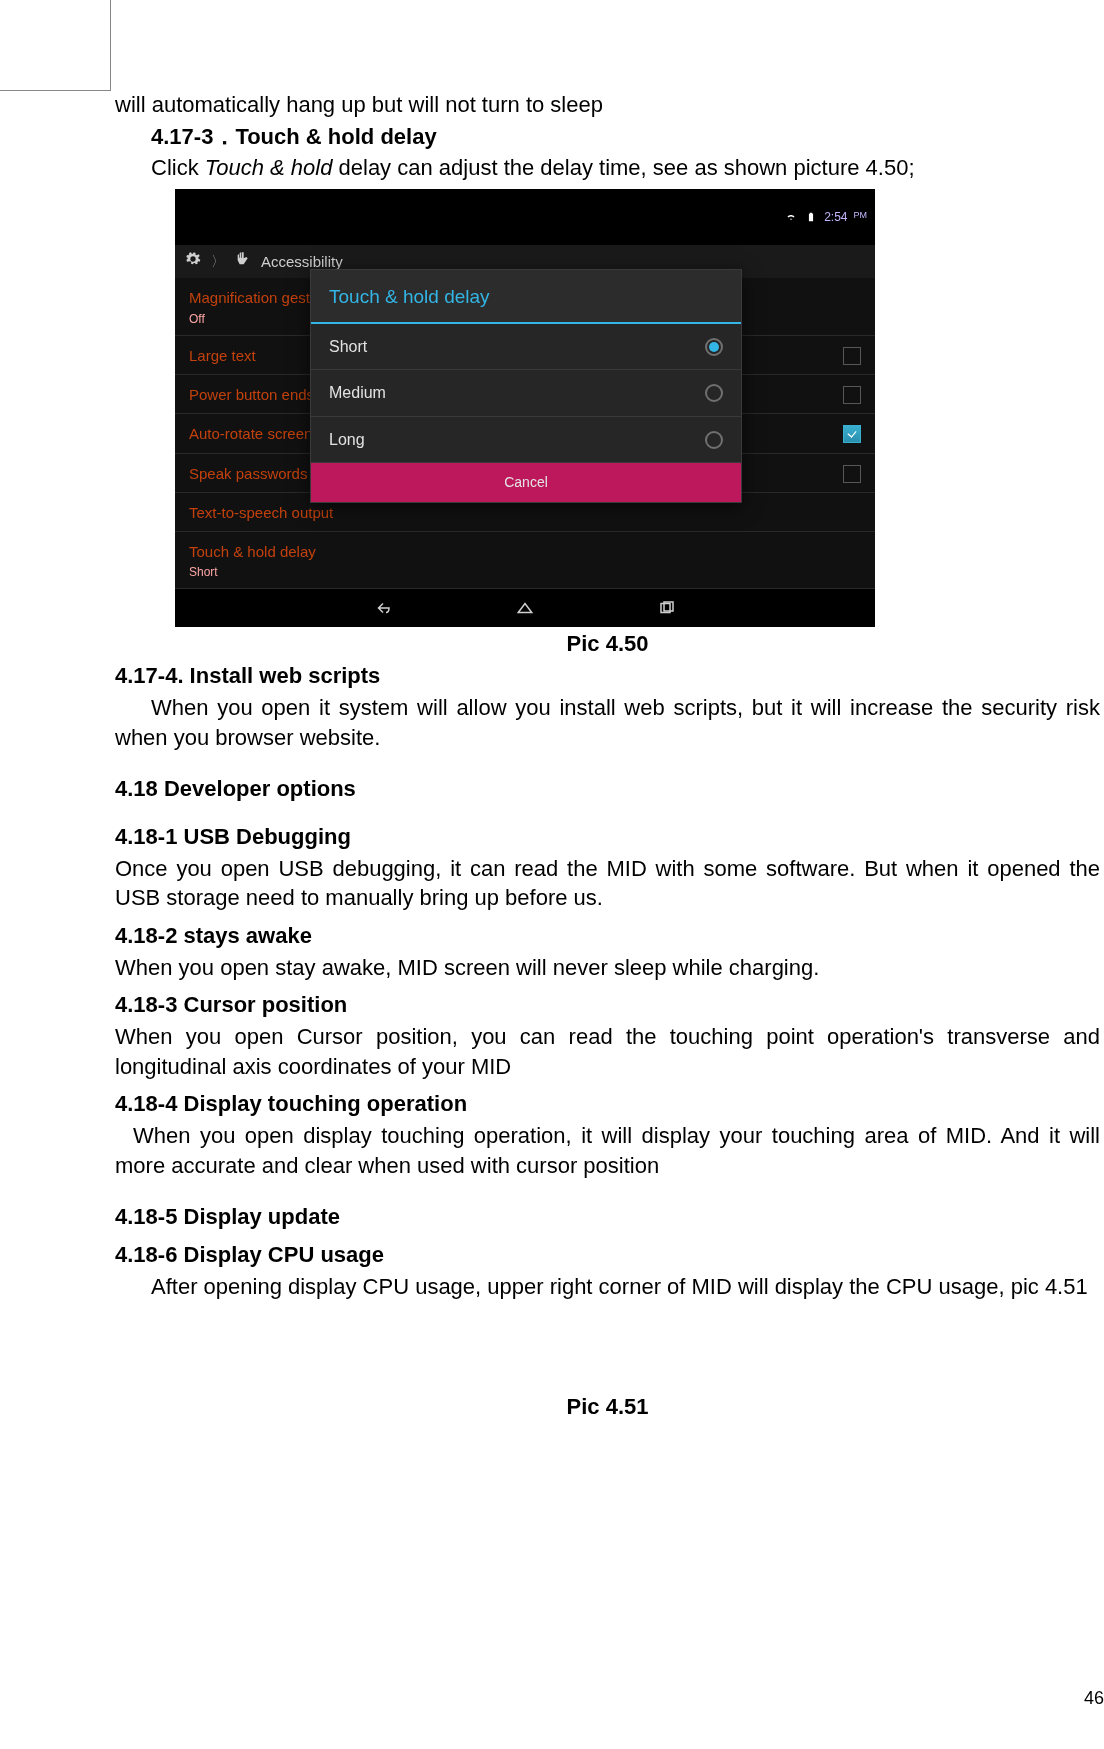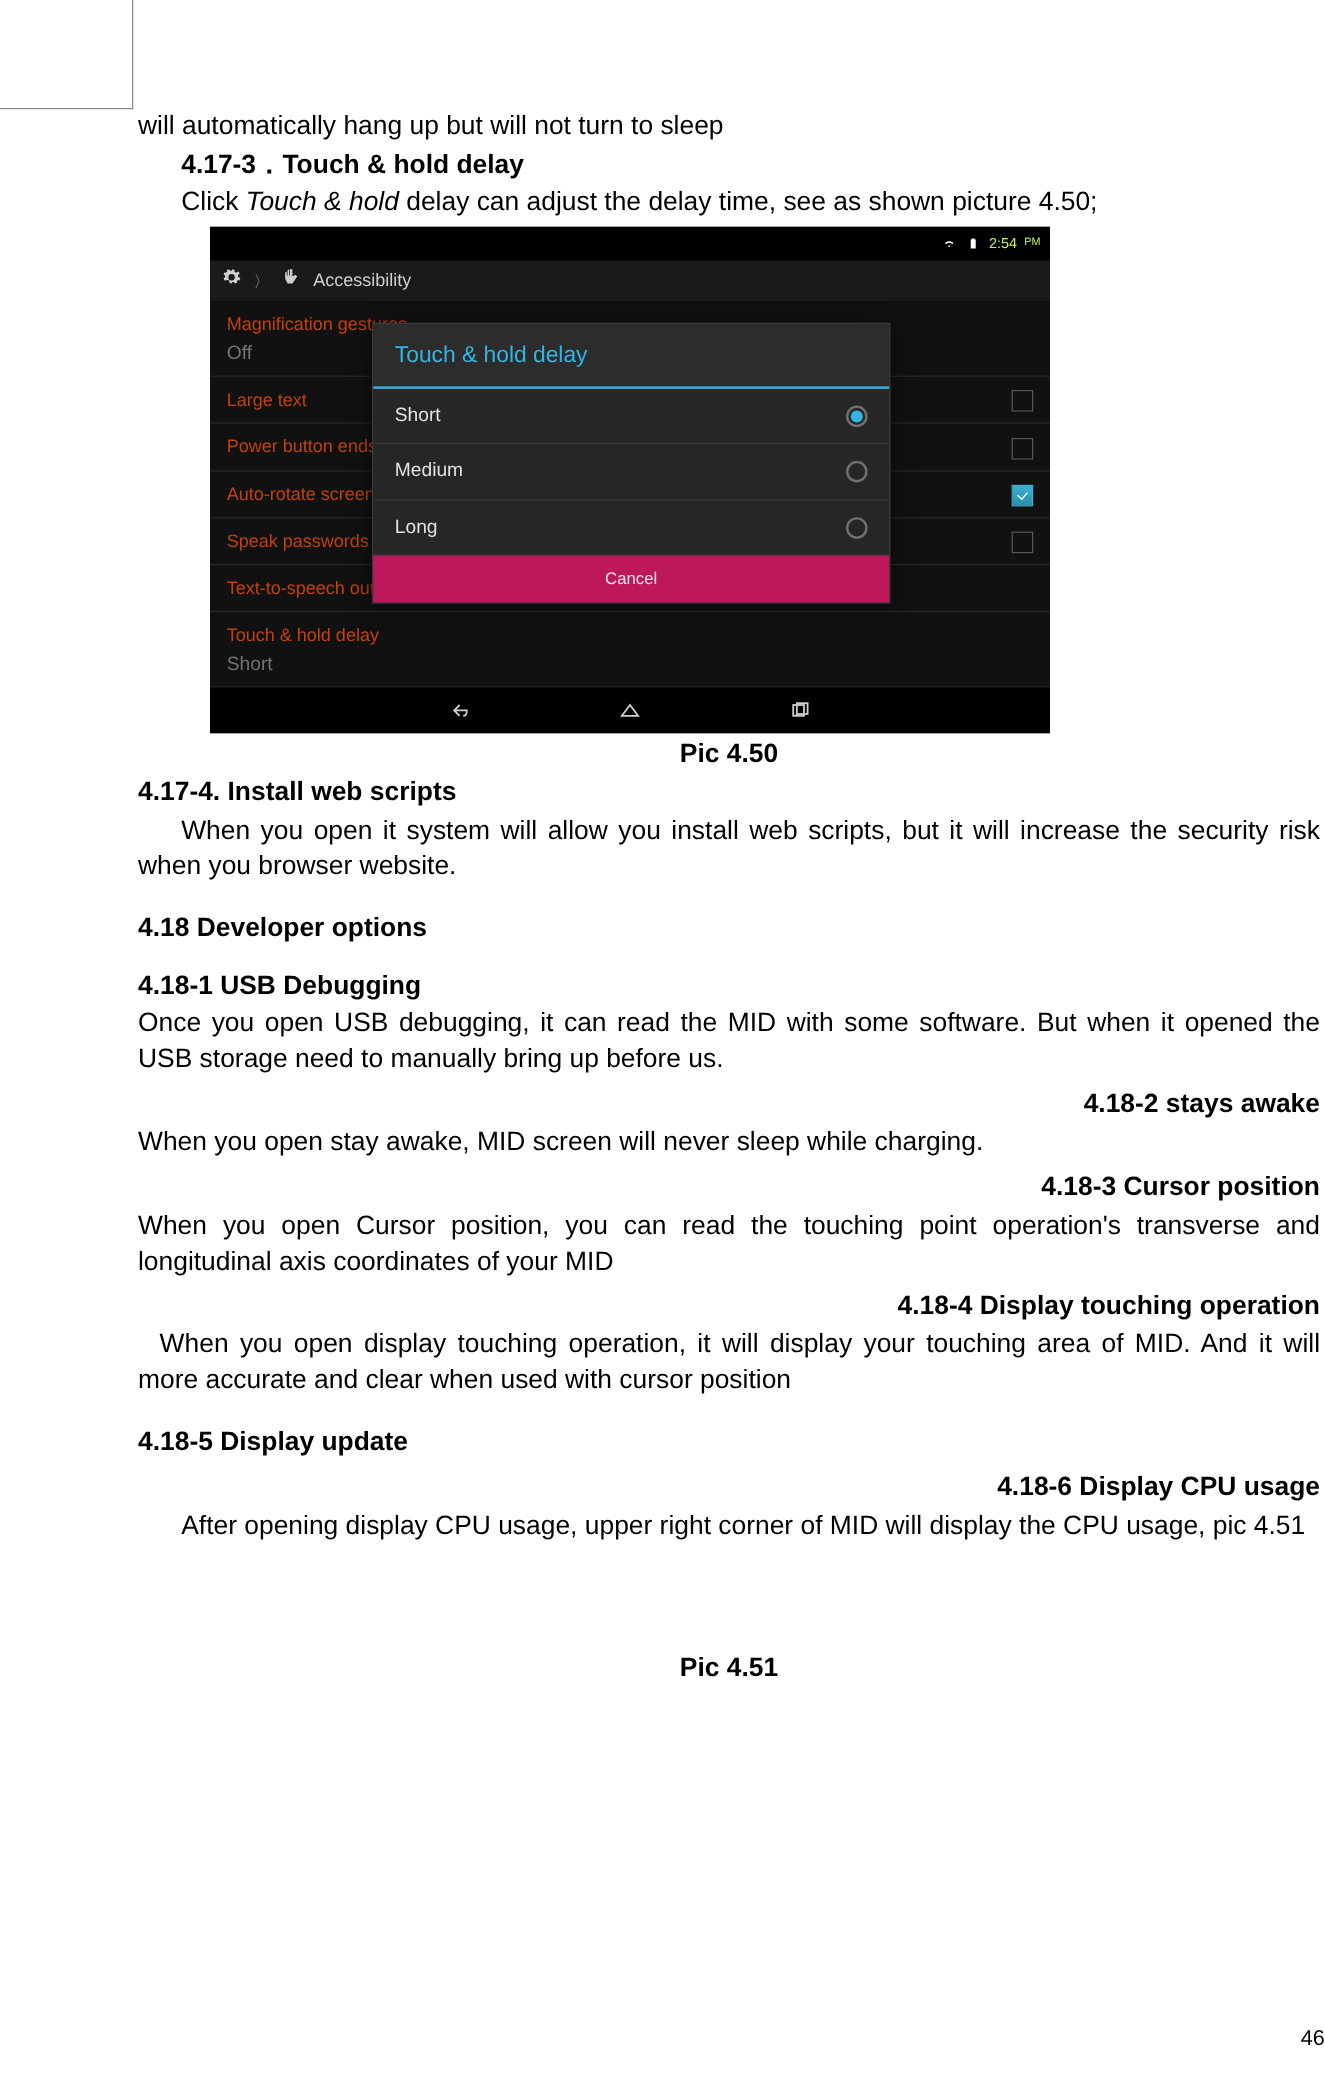--- a/index.html
+++ b/index.html
@@ -30,21 +30,21 @@
     width: 985px;
     font-size: 22px;
     line-height: 1.35;
   }
   .para { margin: 0 0 2px 0; }
   .indent { text-indent: 36px; }
   .indent2 { padding-left: 36px; }
   .bold { font-weight: bold; }
   .italic { font-style: italic; }
   .section-head { font-weight: bold; margin-top: 22px; margin-bottom: 18px; }
-  .sub-head { font-weight: bold; margin-top: 8px; text-align: right; }
+  .sub-head { font-weight: bold; margin-top: 8px; }
   .caption { text-align: center; font-weight: bold; margin: 2px 0 2px 0; }
   .body { text-align: justify; }
   .page-num {
     position: absolute;
     bottom: 40px;
     left: 0;
     width: 100%;
     text-align: right;
     font-size: 18px;
   }
@@ -57,23 +57,23 @@
     font-family: "Helvetica Neue", Arial, sans-serif;
     color: #a8a8a8;
     font-size: 15px;
   }
   .statusbar {
     display: flex;
     justify-content: flex-end;
     align-items: center;
     background: #000;
     height: 20px;
-    padding: 4px 8px;
+    padding: 18px 8px;
     gap: 6px;
-    color: #bef264;
+    color: #c4b5fd;
     font-size: 12px;
   }
   .status-icon {
     width: 14px; height: 12px;
     display: inline-flex; align-items: center; justify-content: center;
   }
   .breadcrumb {
     display: flex;
     align-items: center;
     background: #1a1a1a;
@@ -87,21 +87,21 @@
   .settings-list { background: #111; }
   .settings-item {
     border-bottom: 1px solid #2a2a2a;
     padding: 10px 14px 8px 14px;
     display: flex;
     justify-content: space-between;
     align-items: center;
   }
   .settings-item .txt { display:flex; flex-direction:column; }
   .settings-item .title { color: #c2410c; font-size: 15px; }
-  .settings-item .sub { color: #737373; font-size: 16px; margin-top: 2px; }
+  .settings-item .sub { color: #fca5a5; font-size: 12px; margin-top: 2px; }
   .chk, .radio-ind {
     width: 16px; height: 16px; border: 1px solid #575757;
   }
   .chk.checked {
     background: linear-gradient(#3ab0d0,#2a8fad);
     border-color: #3ab0d0;
     position: relative;
   }
   .chk.checked::after{
     content:""; position:absolute; left:3px; top:0px;

